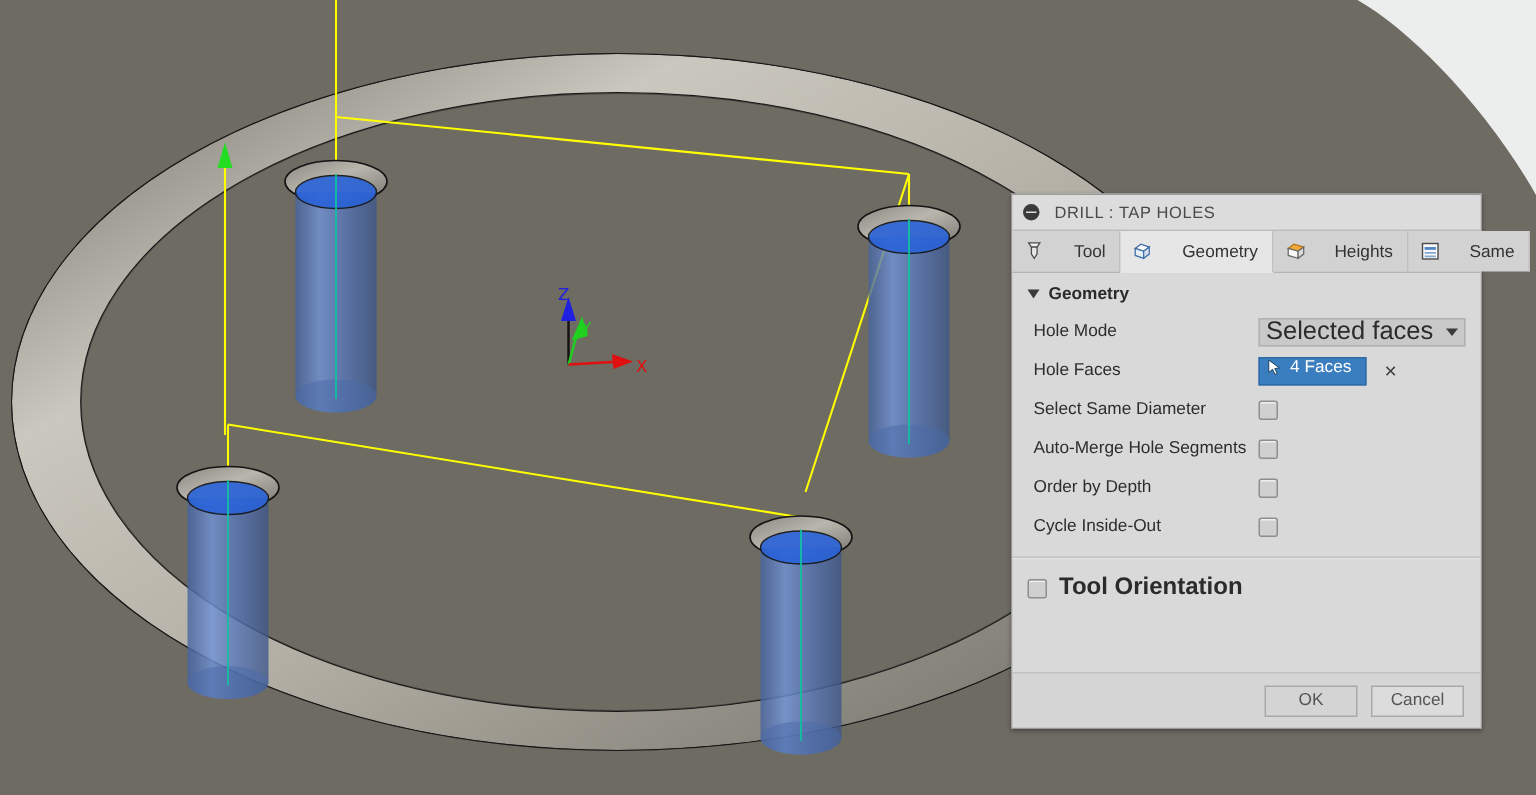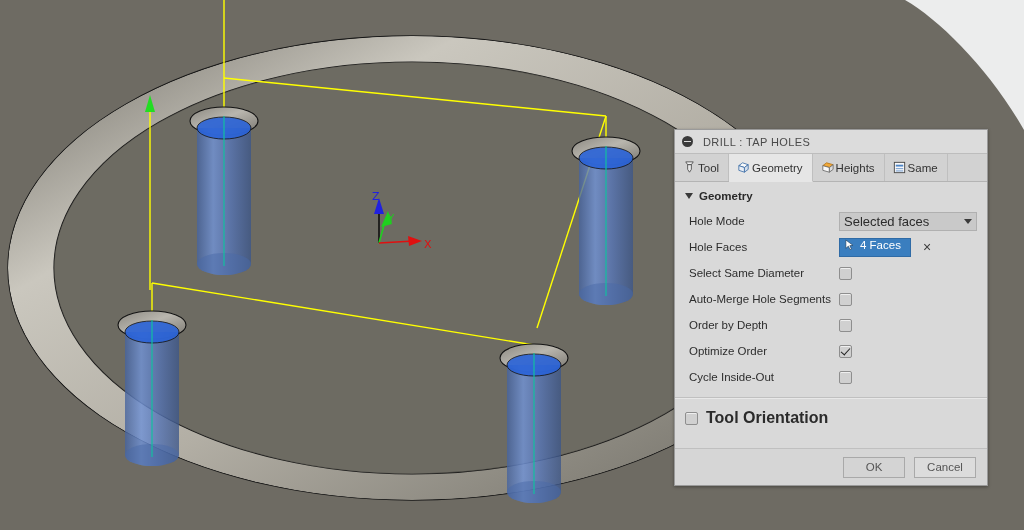--- a/index.html
+++ b/index.html
@@ -60,21 +60,21 @@
 
   
   .tabs {
     height: 27px;
     display: flex; align-items: stretch;
     background: #d2d2d2;
     border-bottom: 1px solid #b4b4b4;
     flex: none;
   }
   .tab {
-    display: flex; align-items: center; gap: 1px;
+    display: flex; align-items: center; gap: 19px;
     padding: 0 9px 0 7px;
     border-right: 1px solid #bfbfbf;
     background: #d2d2d2;
     cursor: default;
     white-space: nowrap;
   }
   .tab.active {
     background: #e6e6e6;
     border-bottom: 1px solid #e6e6e6;
     margin-bottom: -1px;
@@ -112,21 +112,21 @@
     color: #2d2d2d;
     white-space: nowrap;
   }
   .ctrl { display: flex; align-items: center; }
 
   select.combo, .combo {
     width: 138px; height: 19px;
     background: #c9c9c9;
     border: 1px solid #b0b0b0;
     font-family: "Liberation Sans", sans-serif;
-    font-size: 13px;
+    font-size: 17px;
     color: #2b2b2b;
     padding: 0 4px;
     display: flex; align-items: center;
     justify-content: space-between;
     box-sizing: border-box;
   }
   .combo .arrow {
     width: 0; height: 0;
     border-left: 4px solid transparent;
     border-right: 4px solid transparent;
@@ -417,26 +417,20 @@
           </span>
       </div>
 
       <div class="row">
         <span class="lab">Order by Depth</span>
         <span class="ctrl">
             <span class="cb"></span>
           </span>
       </div>
 
-      <div class="row">
-        <span class="lab">Optimize Order</span>
-        <span class="ctrl">
-            <span class="cb checked"></span>
-          </span>
-      </div>
 
       <div class="row">
         <span class="lab">Cycle Inside-Out</span>
         <span class="ctrl">
             <span class="cb"></span>
           </span>
       </div>
 
       <div class="divider"></div>
 

